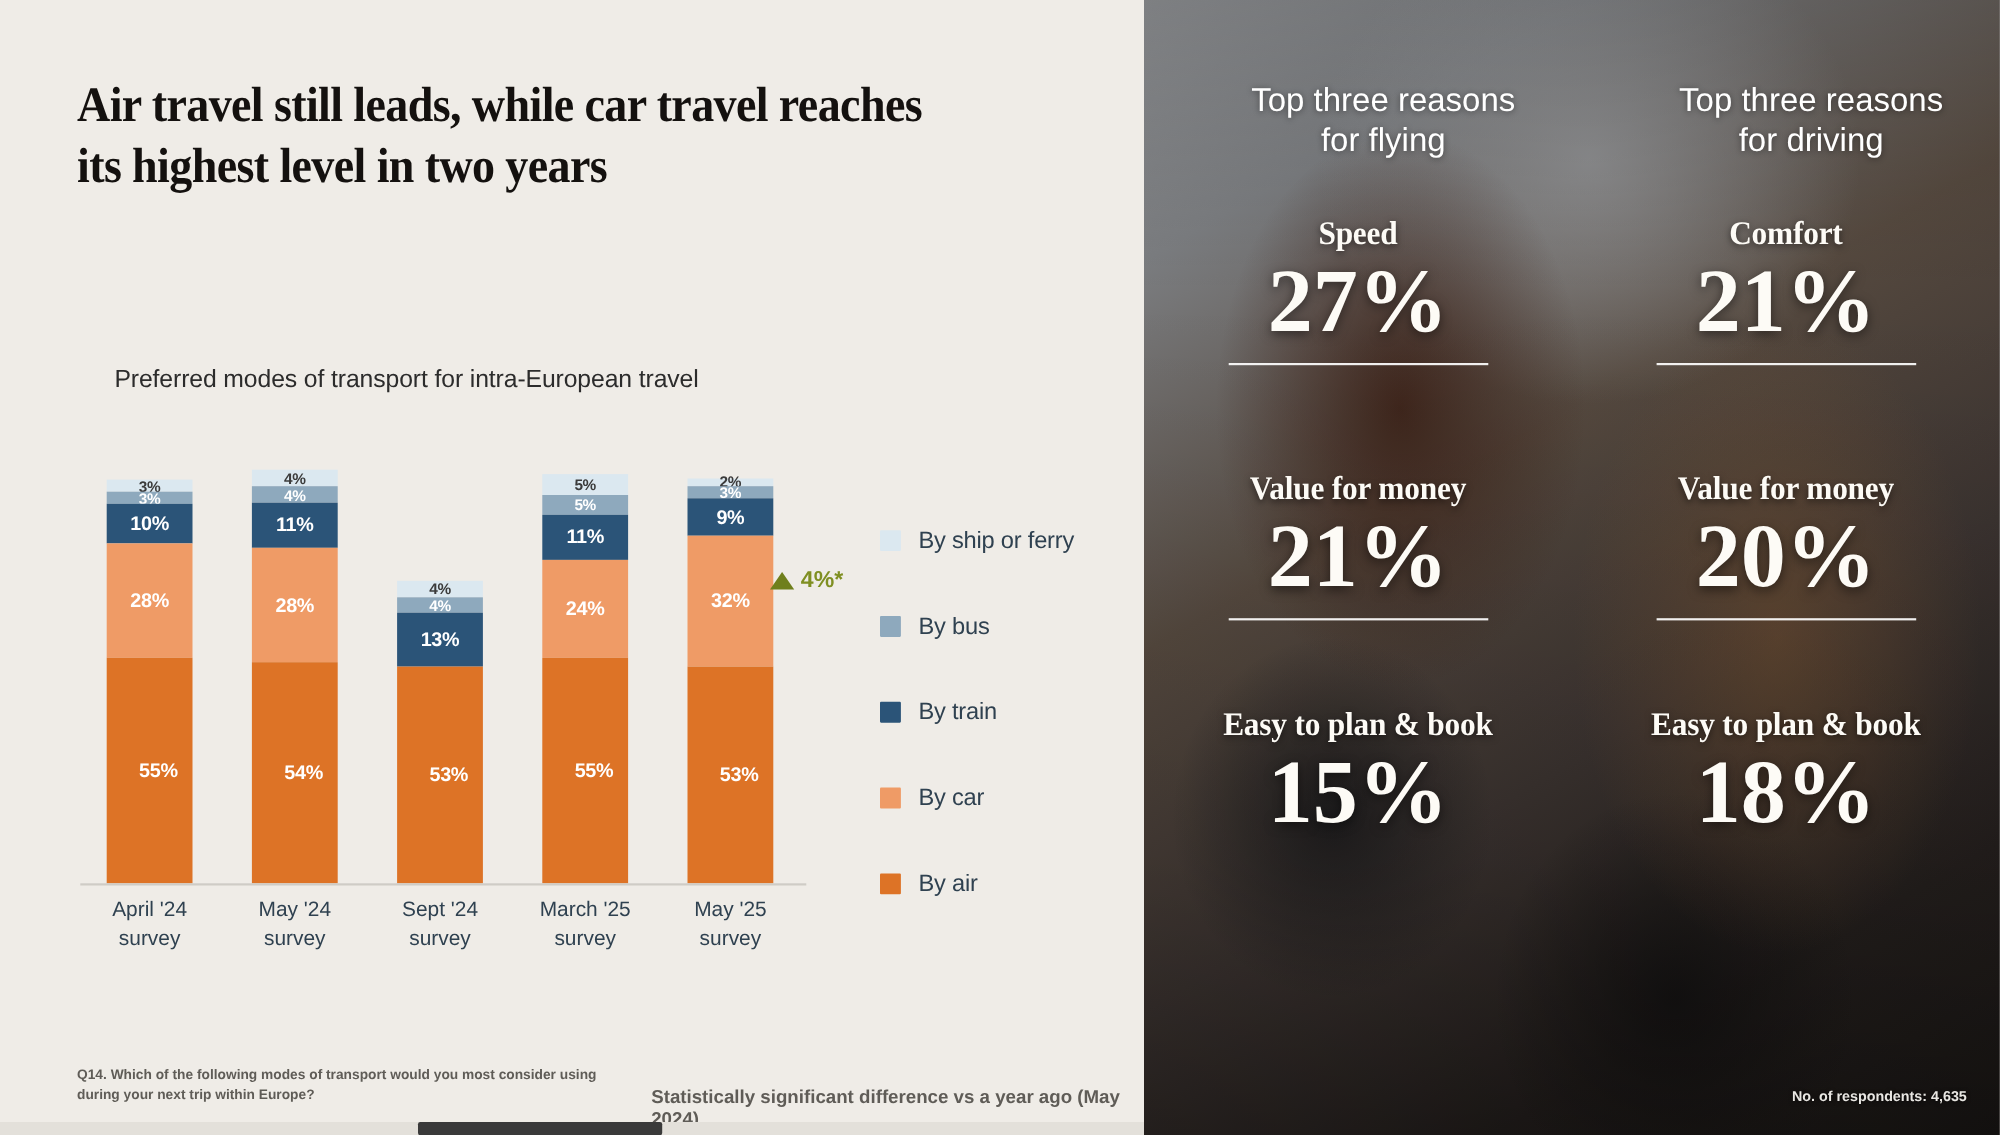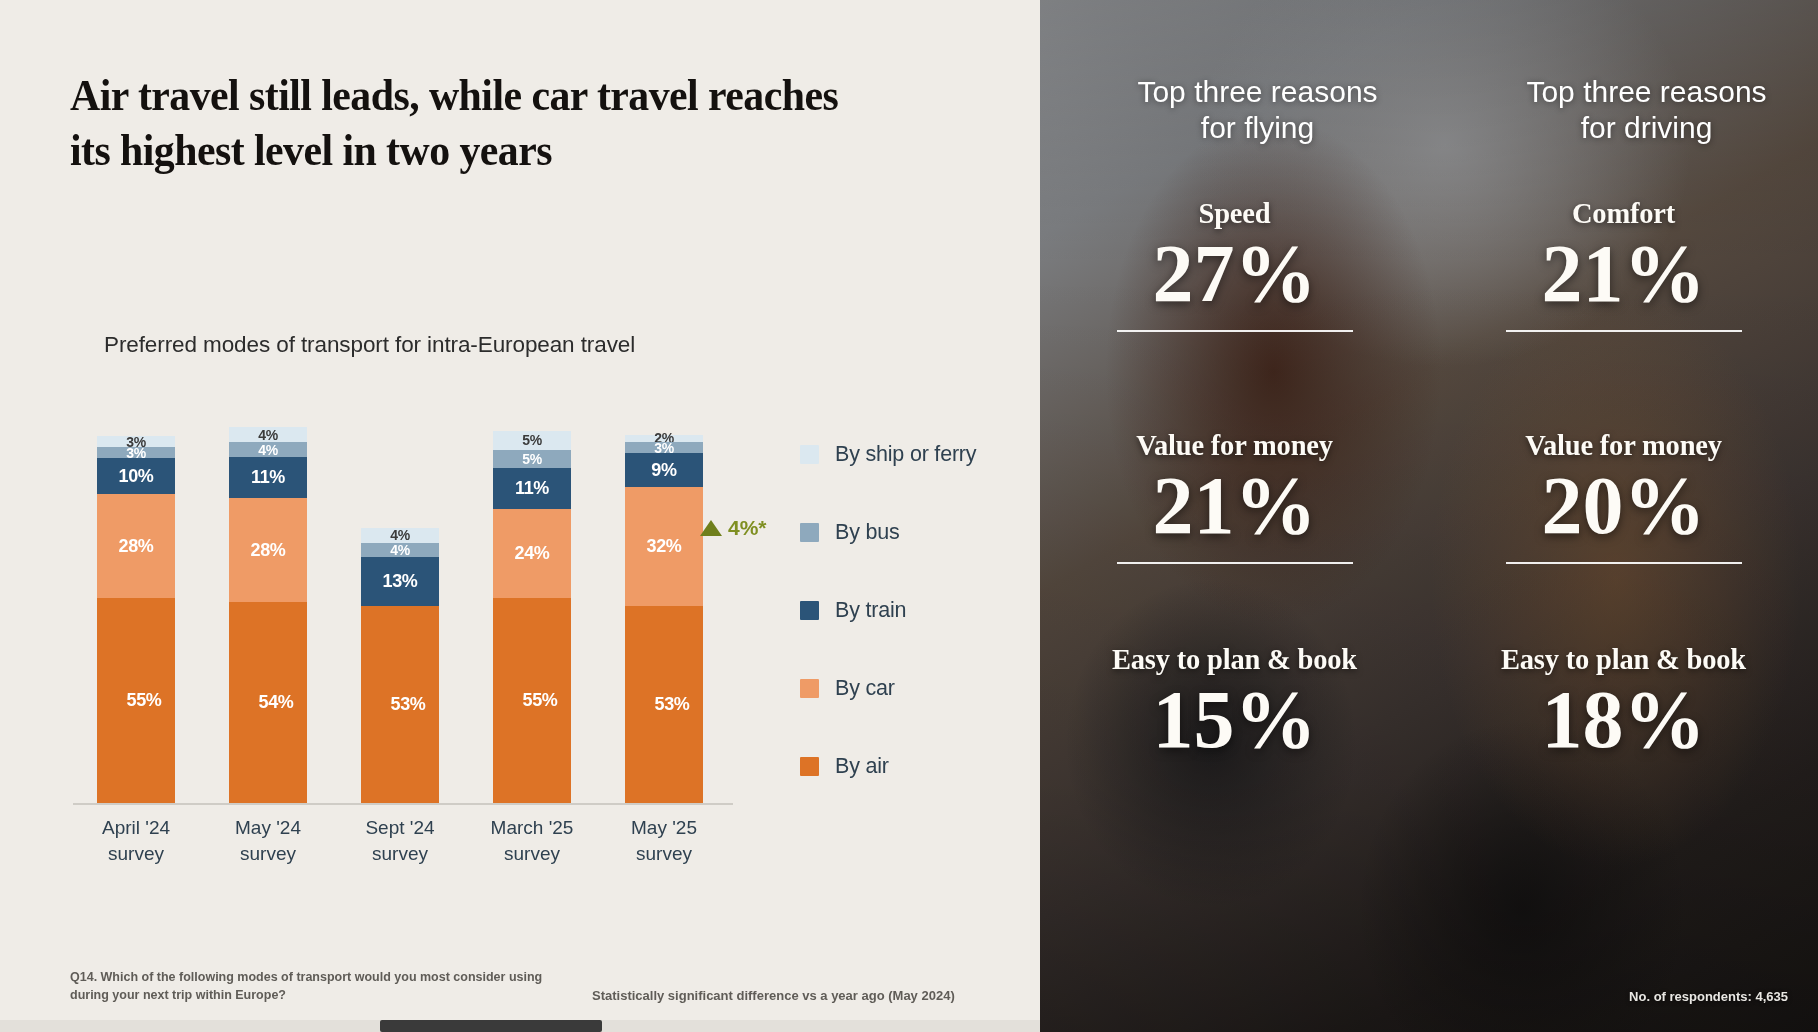--- a/index.html
+++ b/index.html
@@ -124,21 +124,21 @@
   .delta-tri {
     width: 0; height: 0;
     border-left: 11px solid transparent;
     border-right: 11px solid transparent;
     border-bottom: 16px solid #6f7f1c;
   }
 
   
   .legend {
     position: absolute;
-    left: 800px; top: 415px;
+    left: 800px; top: 452px;
     width: 220px;
   }
   .legend-item {
     display: flex;
     align-items: center;
     height: 78px;
     gap: 16px;
   }
   .legend-swatch {
     width: 19px; height: 19px;
@@ -156,21 +156,21 @@
     left: 70px; top: 968px;
     width: 480px;
     font-size: 12.5px;
     font-weight: bold;
     line-height: 1.45;
     color: #5f5c57;
   }
   .footnote-stat {
     position: absolute;
     left: 592px; top: 988px;
-    font-size: 13px;
+    font-size: 17px;
     font-weight: bold;
     color: #5f5c57;
   }
   .scrollbar {
     position: absolute;
     left: 0; bottom: 0;
     width: 1040px; height: 12px;
     background: #e3e0da;
   }
   .scrollbar-thumb {

